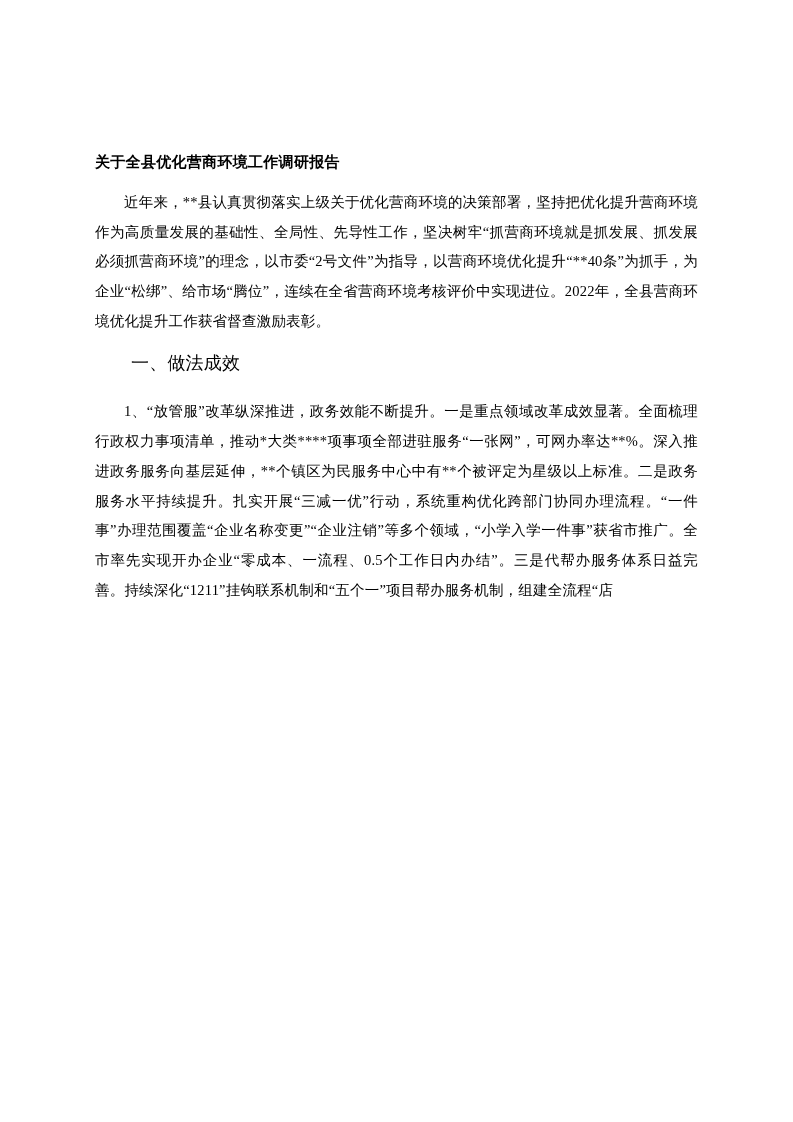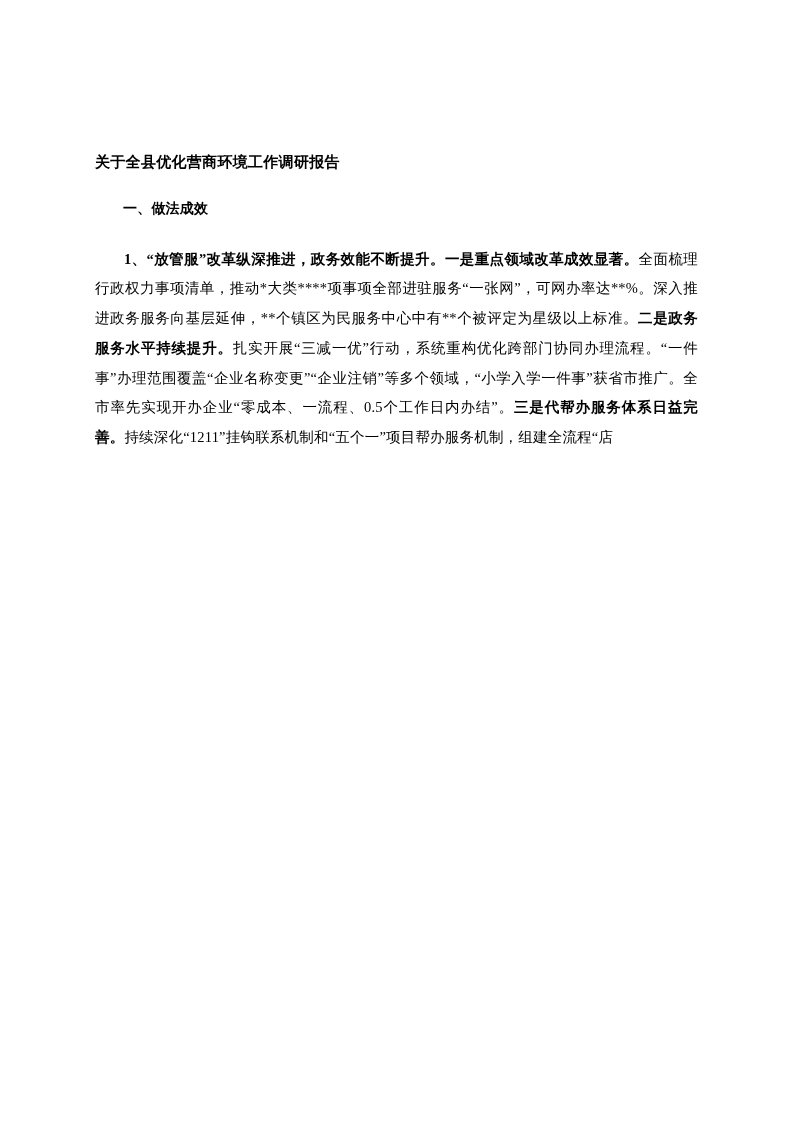--- a/index.html
+++ b/index.html
@@ -32,41 +32,44 @@
   p.para {
     font-size: 14.5px;
     line-height: 2.05;
     margin: 0 0 2px 0;
     text-align: justify;
     text-justify: inter-ideograph;
     text-indent: 2em;
     letter-spacing: 0.2px;
   }
   p.heading {
-    font-size: 14px;
+    font-size: 18px;
     line-height: 2.05;
-    margin: 0 0 10px 0;
+    margin: 0 0 4px 0;
     text-indent: 2em;
-    font-weight: bold;
+    font-weight: normal;
     font-family: "Liberation Sans", "DejaVu Sans", sans-serif;
     letter-spacing: 0.2px;
   }
   .b {
-    font-weight: bold;
+    font-weight: normal;
   }
   .spacer-sm { height: 6px; }
 </style>
 </head>
 <body>
 
 <div class="page">
 
   <h1 class="doc-title">关于全县优化营商环境工作调研报告</h1>
 
   <div class="body-content">
+    <p class="para">
+      <span>近年来，**县认真贯彻落实上级关于优化营商环境的决策部署，坚持把优化提升营商环境作为高质量发展的基础性、全局性、先导性工作，坚决树牢“抓营商环境就是抓发展、抓发展必须抓营商环境”的理念，以市委“2号文件”为指导，以营商环境优化提升“**40条”为抓手，为企业“松绑”、给市场“腾位”，连续在全省营商环境考核评价中实现进位。2022年，全县营商环境优化提升工作获省督查激励表彰。</span>
+    </p>
 
     <div class="spacer-sm"></div>
 
     <p class="heading">
       <span>一、做法成效</span>
     </p>
 
     <div class="spacer-sm"></div>
 
 

